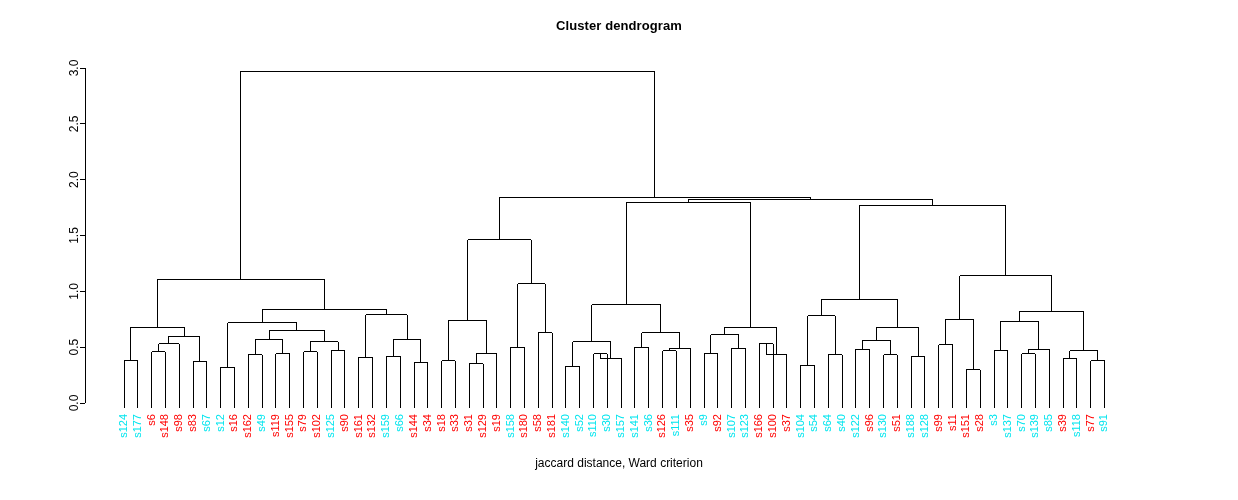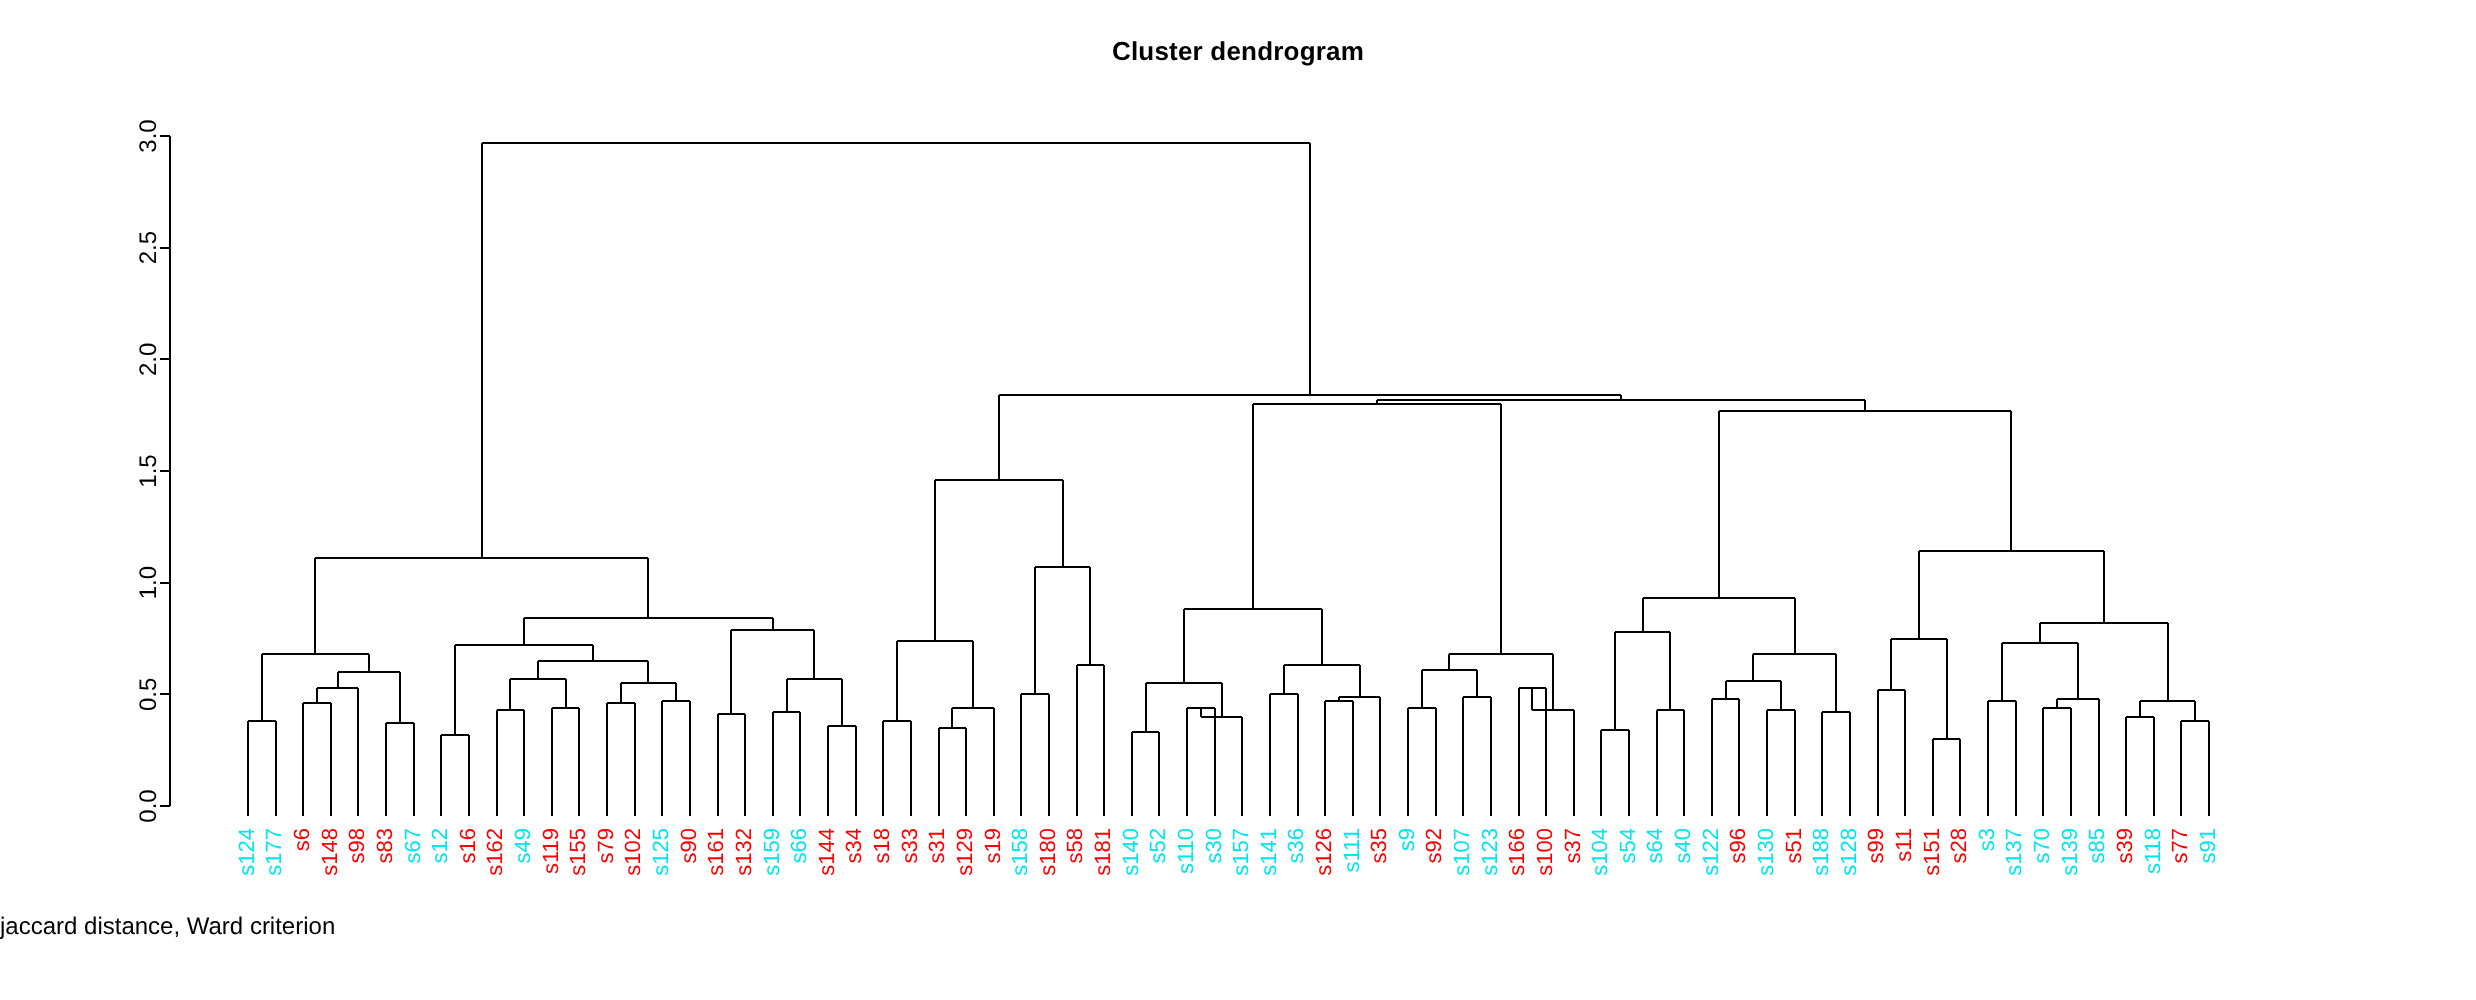--- a/index.html
+++ b/index.html
@@ -29,21 +29,21 @@
     font-size: 13px;
     font-weight: bold;
     color: #000000;
     letter-spacing: 0.1px;
   }
   #xlabel {
     position: absolute;
     top: 456px;
     left: 0;
     width: 1238px;
-    text-align: left;
+    text-align: center;
     font-size: 12px;
     color: #000000;
   }
   #svg-canvas {
     position: absolute;
     top: 0;
     left: 0;
   }
   .tick-label {
     font-family: "Liberation Sans", sans-serif;

